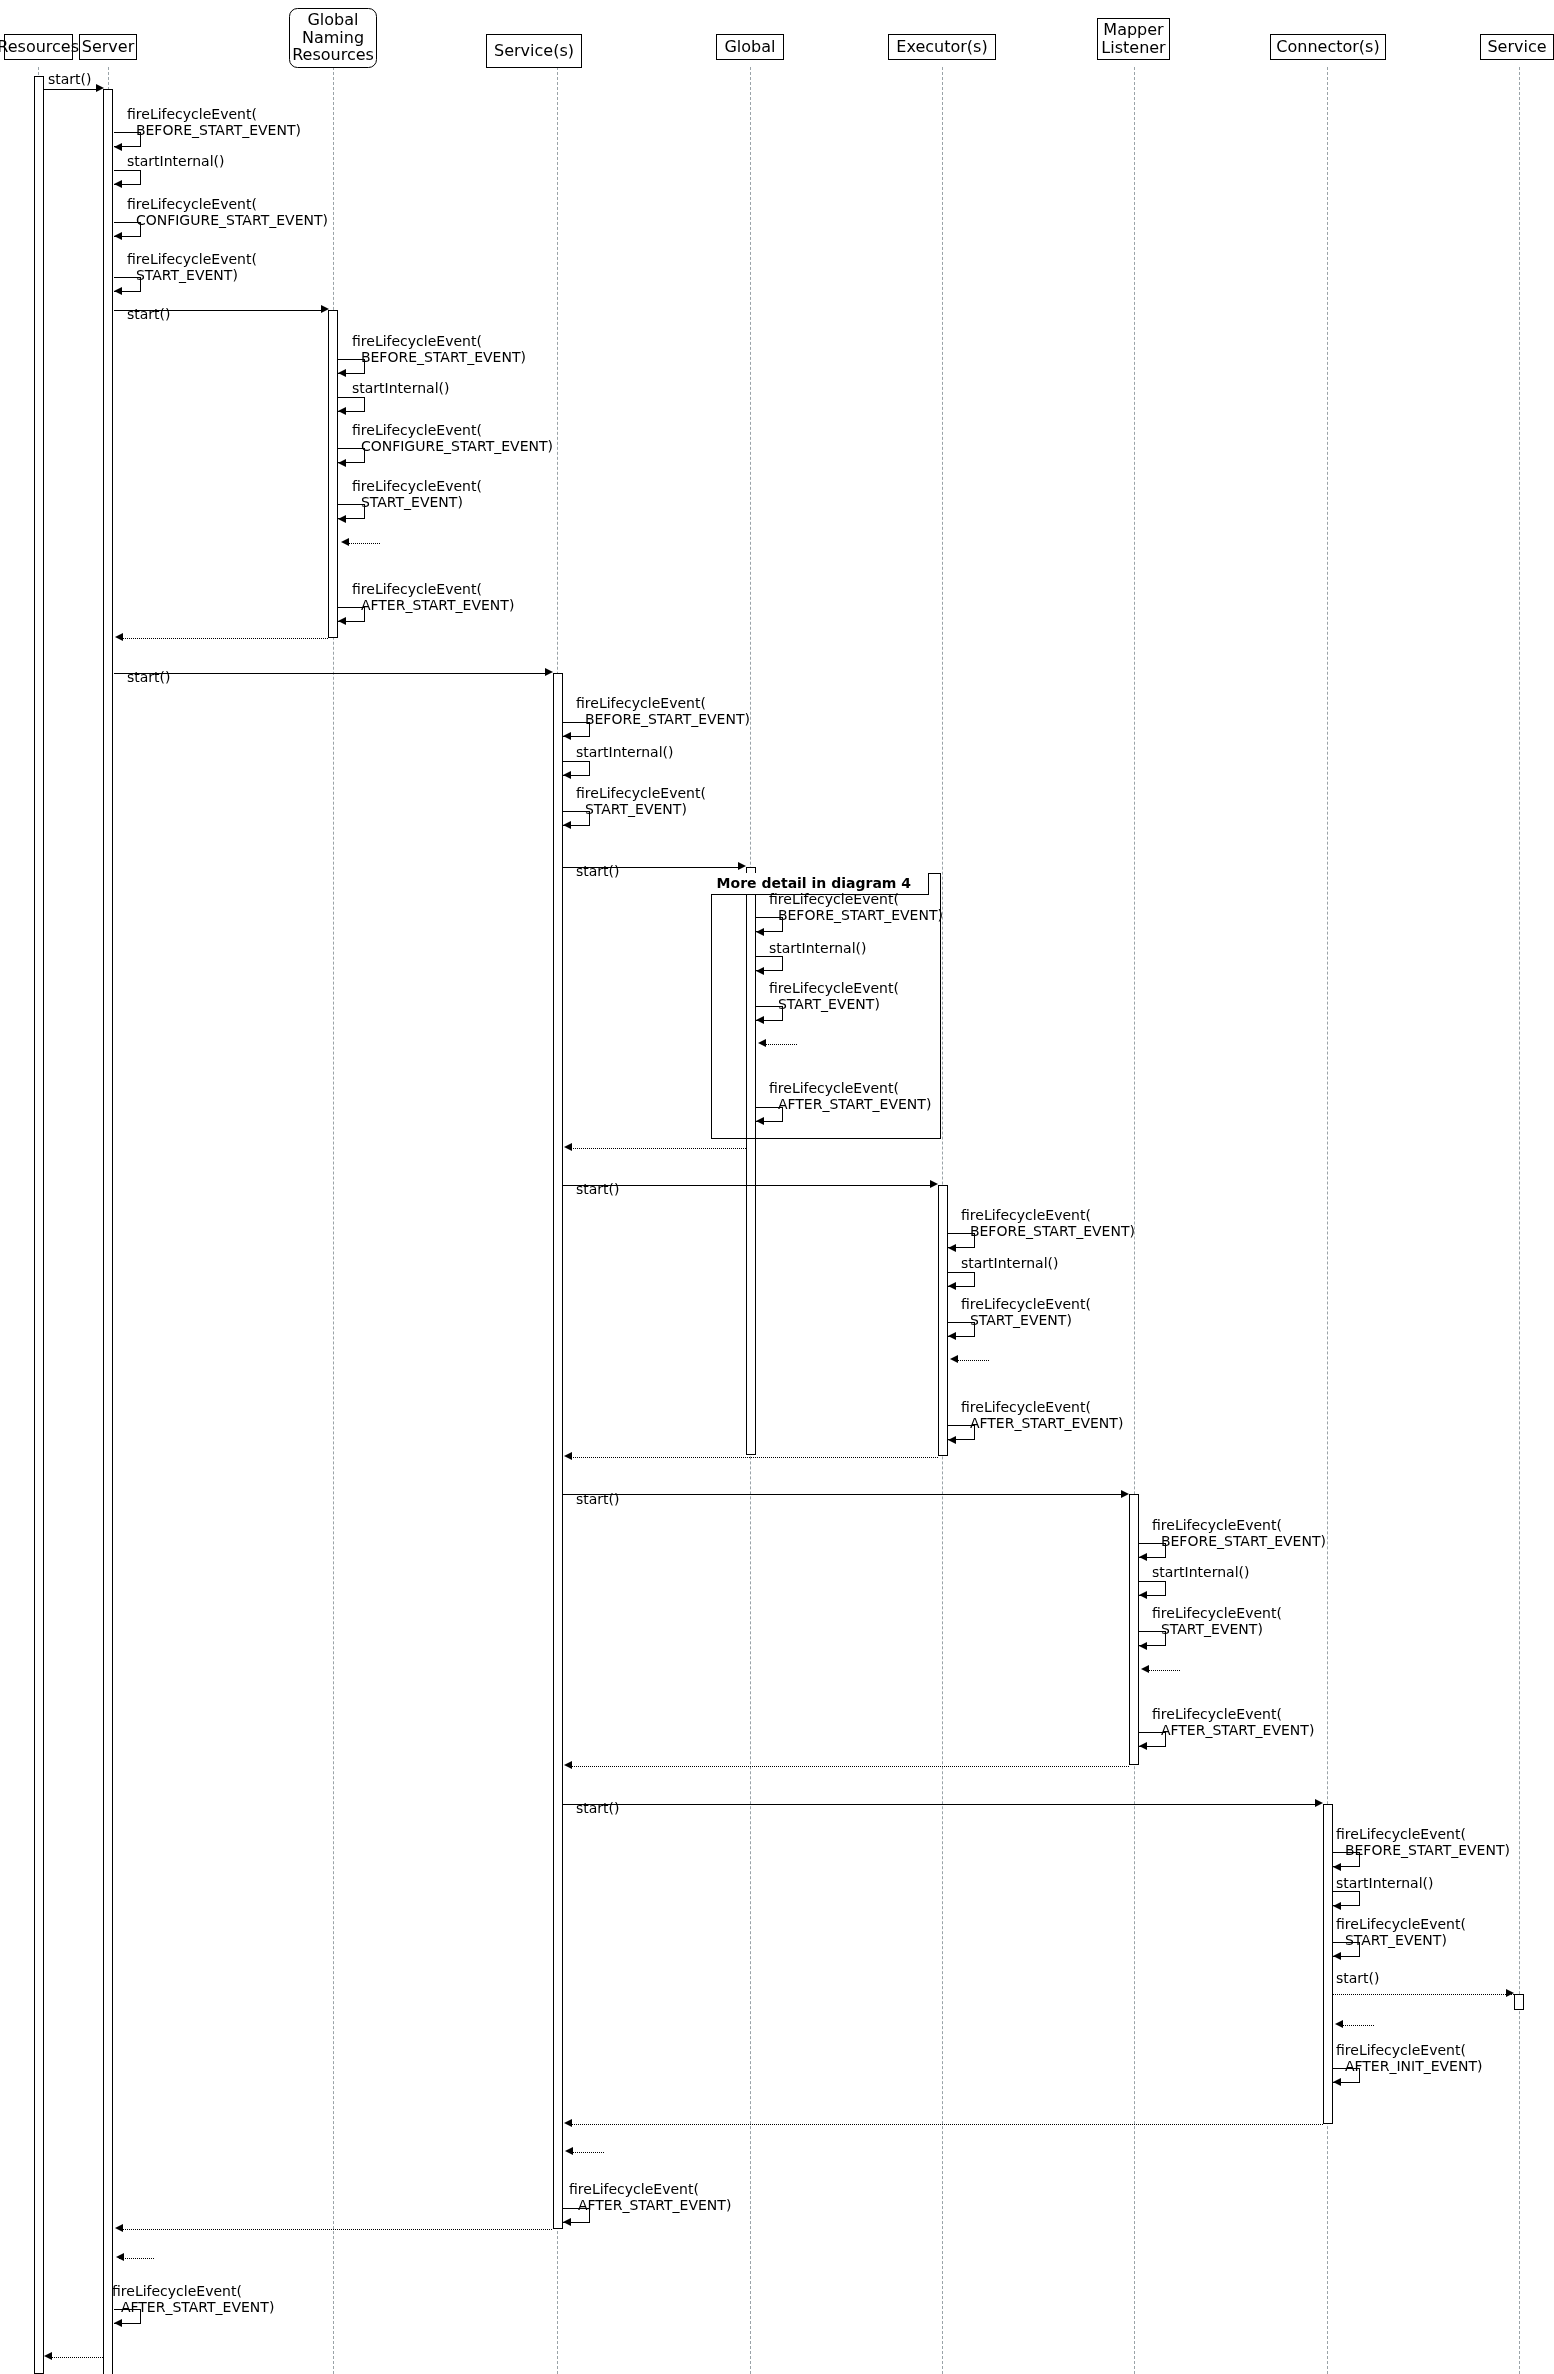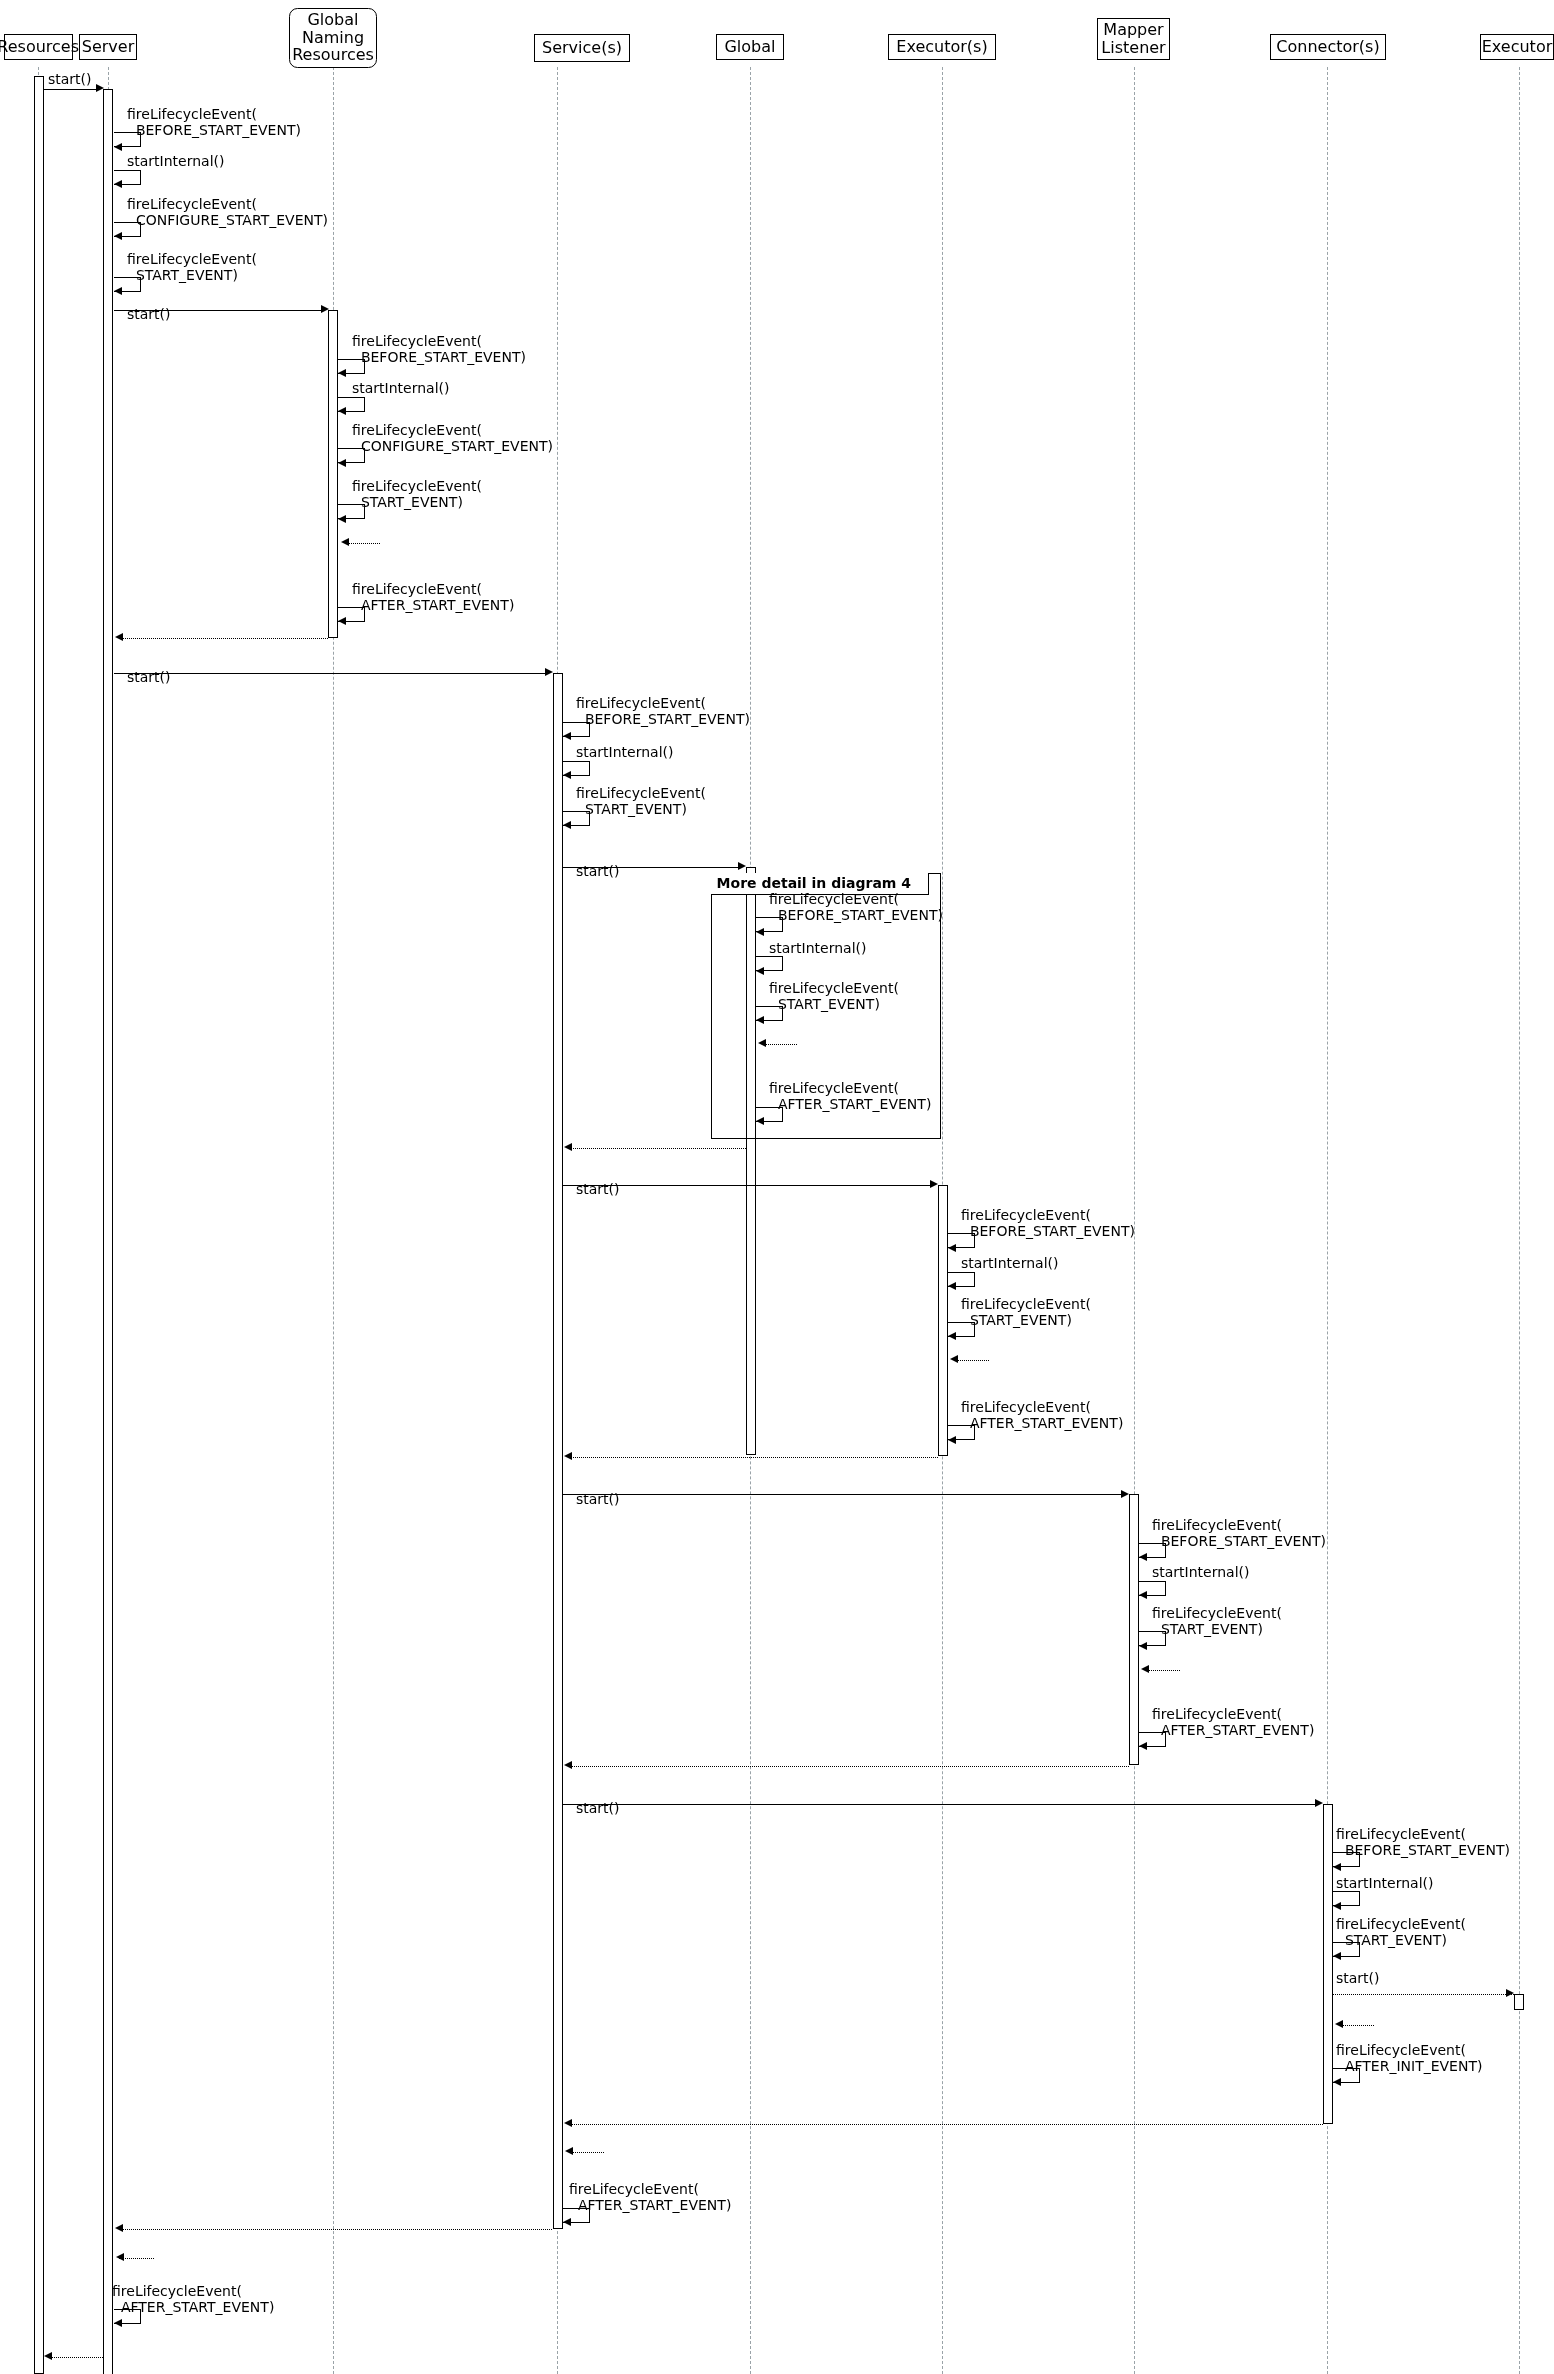--- a/index.html
+++ b/index.html
@@ -43,38 +43,38 @@
     <span>Resources</span>
   </div>
   <div class="lifeline-head" style="left:79px;top:34px;width:58px;height:26px;">
     <span>Server</span>
   </div>
   <div class="lifeline-head rounded" style="left:289px;top:7.5px;width:88px;height:60px;">
     <span style="white-space:pre-line;">Global
 Naming
 Resources</span>
   </div>
-  <div class="lifeline-head" style="left:534px;top:34px;width:96px;height:28px;">
+  <div class="lifeline-head" style="left:486px;top:34px;width:96px;height:34px;">
     <span>Service(s)</span>
   </div>
   <div class="lifeline-head" style="left:716px;top:34px;width:68px;height:26px;">
     <span>Global</span>
   </div>
   <div class="lifeline-head" style="left:888px;top:34px;width:108px;height:26px;">
     <span>Executor(s)</span>
   </div>
   <div class="lifeline-head" style="left:1097px;top:17.7px;width:73px;height:42px;">
     <span style="white-space:pre-line;">Mapper
 Listener</span>
   </div>
   <div class="lifeline-head" style="left:1270px;top:34px;width:116px;height:26px;">
     <span>Connector(s)</span>
   </div>
   <div class="lifeline-head" style="left:1480px;top:34px;width:74px;height:26px;">
-    <span>Executor</span>
+    <span>Service</span>
   </div>
 
   <div class="activation" style="left:34px;top:76px;width:10.3px;height:2298px;"></div>
   <div class="activation" style="left:103px;top:89px;width:10.3px;height:2286px;"></div>
   <div class="activation" style="left:328px;top:310px;width:10.3px;height:328px;"></div>
   <div class="activation" style="left:553px;top:673px;width:10.3px;height:1556px;"></div>
   <div class="activation" style="left:746px;top:867px;width:10.3px;height:588px;"></div>
   <div class="activation" style="left:938px;top:1185px;width:10.3px;height:271px;"></div>
   <div class="activation" style="left:1129px;top:1494px;width:10.3px;height:271px;"></div>
   <div class="activation" style="left:1323px;top:1804px;width:10.3px;height:320px;"></div>

